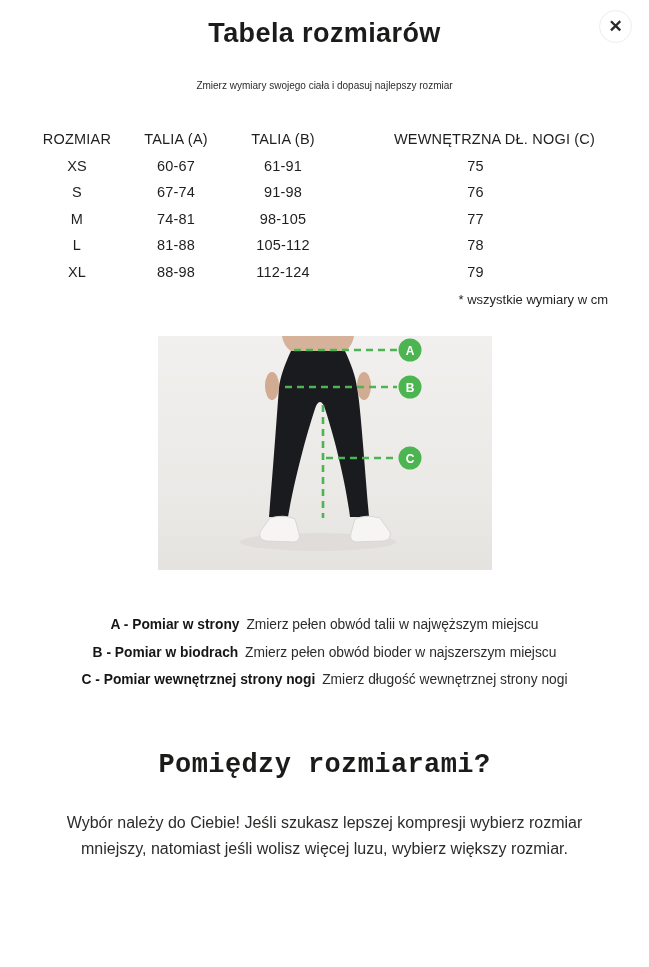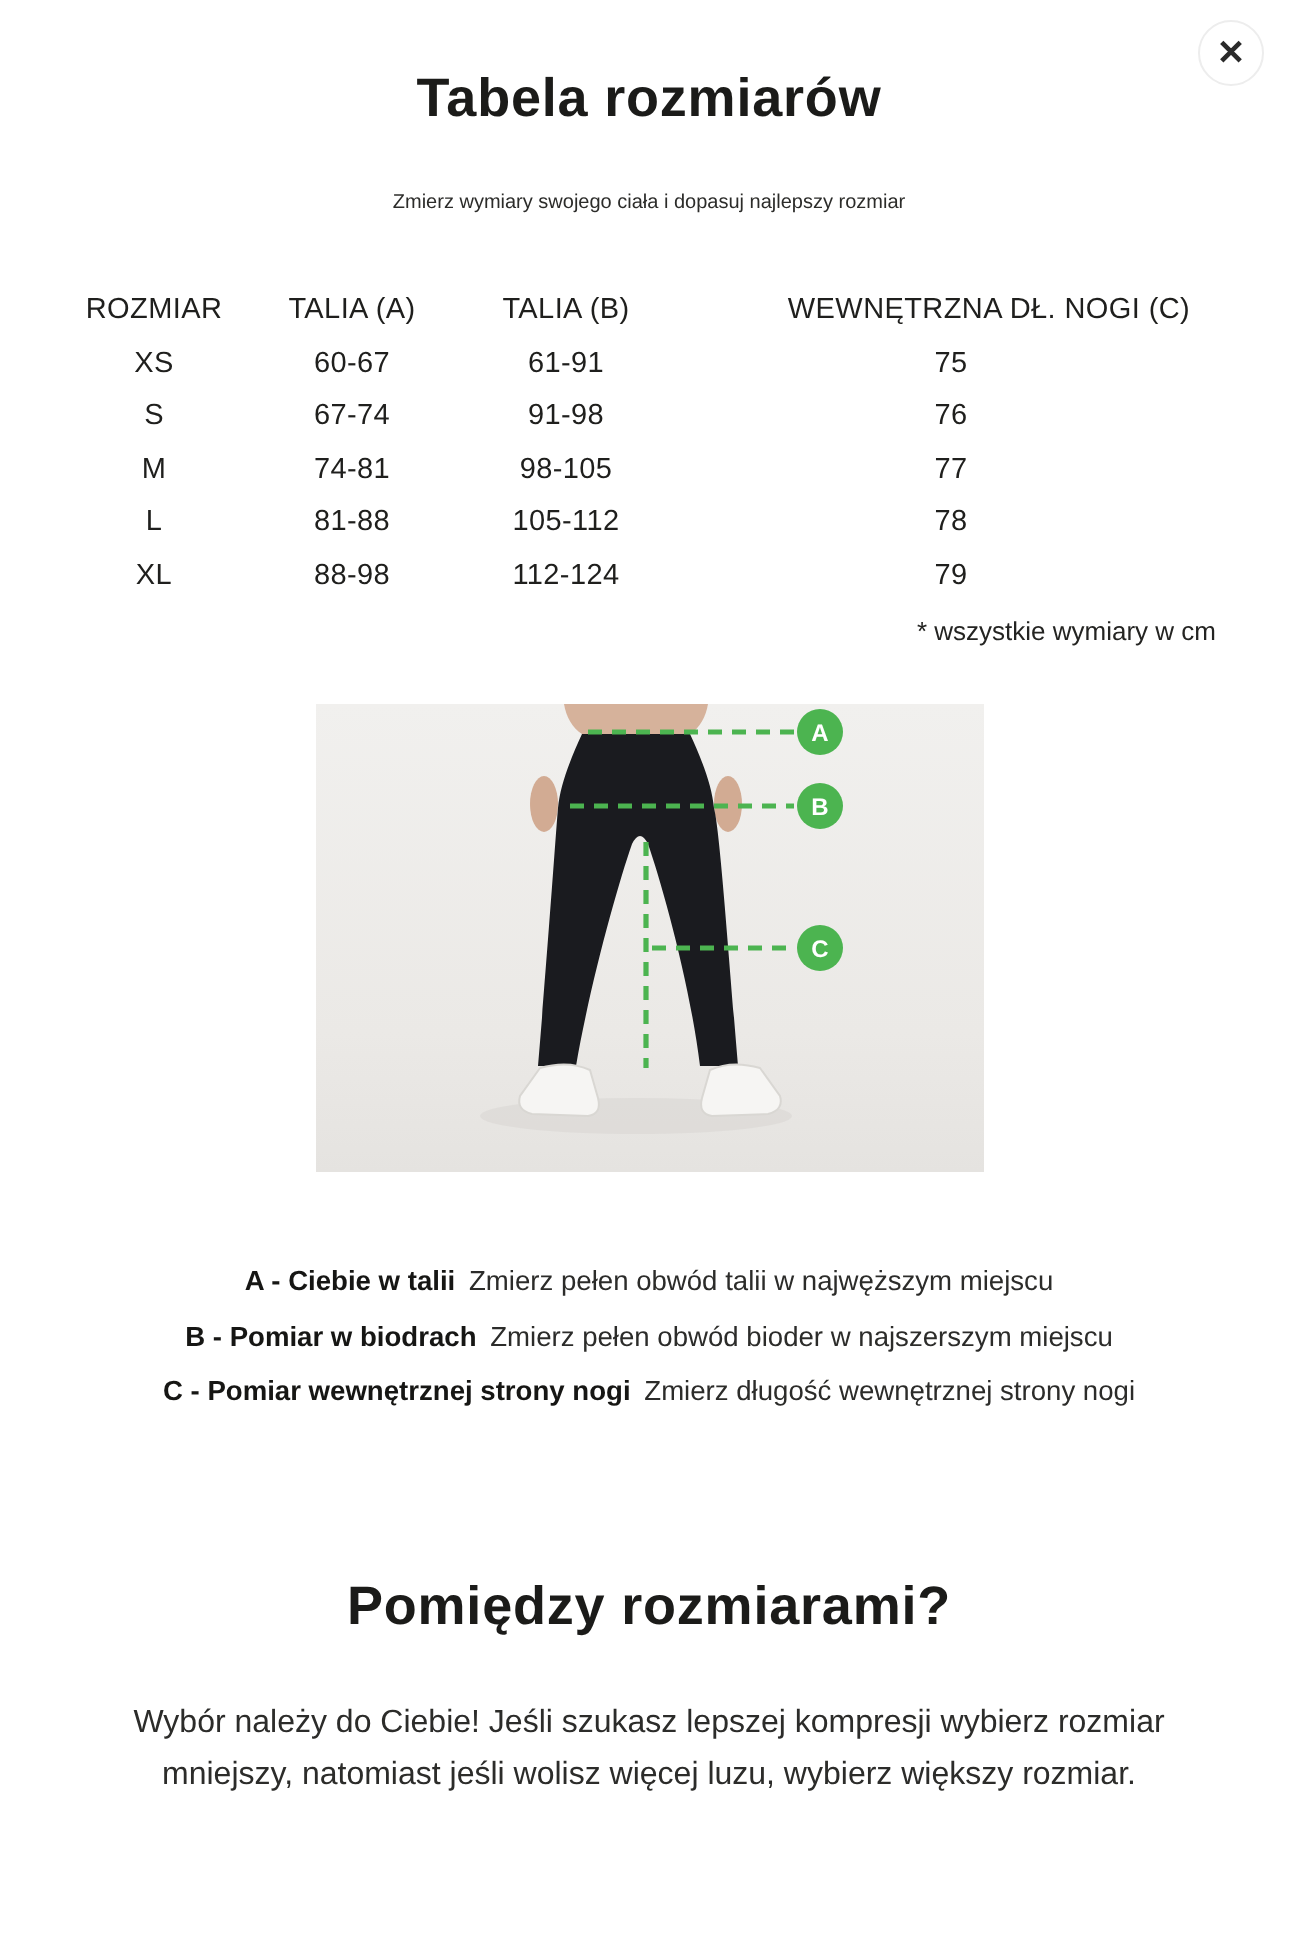--- a/index.html
+++ b/index.html
@@ -18,21 +18,21 @@
     position:absolute; top:10px; right:17px;
     width:33px; height:33px;
     border:1px solid #ededed; border-radius:50%;
     background:#fff;
     display:flex; align-items:center; justify-content:center;
     font-size:17px; font-weight:600; color:#2a2a2a;
     cursor:pointer;
   }
 
   .title {
-    padding-top:34px;
+    padding-top:18px;
     text-align:center;
     font-size:27px; font-weight:700;
     letter-spacing:.4px;
     color:#1b1b19;
   }
   .subtitle {
     margin-top:31px;
     text-align:center;
     font-size:10px;
     color:#2c2c2a;
@@ -79,21 +79,21 @@
   
   .instructions { margin-top:47px; }
   .instr-line {
     text-align:center;
     font-size:13.8px;
     color:#2c2c2a;
     margin-bottom:12.5px;
   }
   .instr-line b { color:#161614; margin-right:3px; }
 
-  .heading-between { margin-top:85px; }
+  .heading-between { margin-top:63px;font-family:Liberation Mono, monospace; }
   .between-text {
     width:545px;
     margin:30px auto 0;
     text-align:center;
     font-size:16px;
     line-height:26px;
     color:#2c2c2a;
   }
 </style>
 </head>
@@ -197,21 +197,21 @@
         <circle cx="252" cy="122" r="11.5" fill="#4cb450"></circle>
         <text x="252" y="18.5" text-anchor="middle" font-family="Liberation Sans, sans-serif" font-size="12" font-weight="bold" fill="#ffffff">A</text>
         <text x="252" y="55.5" text-anchor="middle" font-family="Liberation Sans, sans-serif" font-size="12" font-weight="bold" fill="#ffffff">B</text>
         <text x="252" y="126.5" text-anchor="middle" font-family="Liberation Sans, sans-serif" font-size="12" font-weight="bold" fill="#ffffff">C</text>
       </g>
     </svg>
   </div>
 
   <div class="instructions">
     <div class="instr-line">
-      <b>A - Ciebie w talii</b>
+      <b>A - Pomiar w strony</b>
       <span>Zmierz pełen obwód talii w najwęższym miejscu</span>
     </div>
     <div class="instr-line">
       <b>B - Pomiar w biodrach</b>
       <span>Zmierz pełen obwód bioder w najszerszym miejscu</span>
     </div>
     <div class="instr-line">
       <b>C - Pomiar wewnętrznej strony nogi</b>
       <span>Zmierz długość wewnętrznej strony nogi</span>
     </div>

